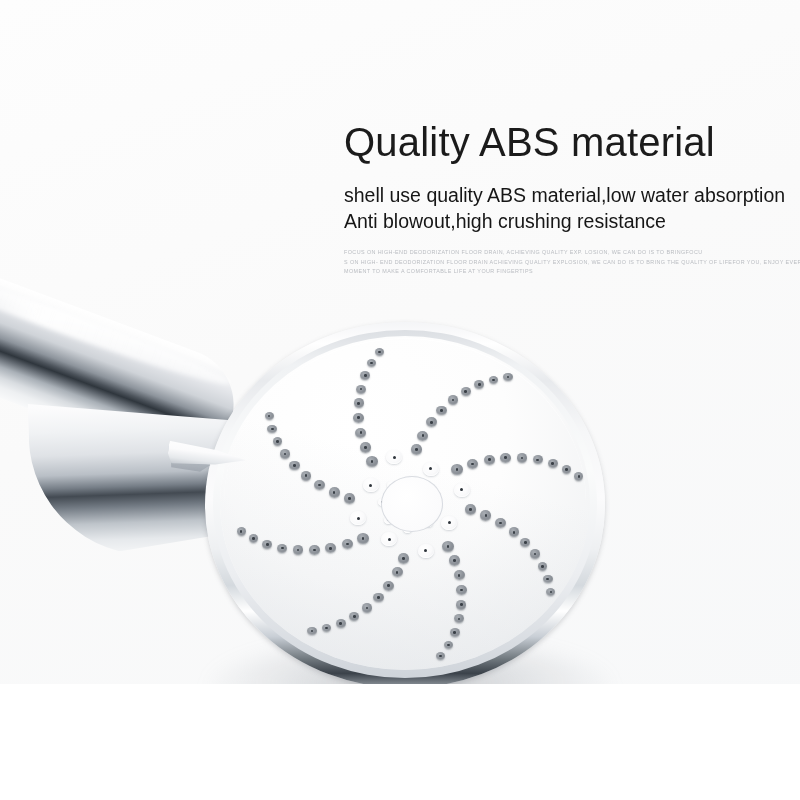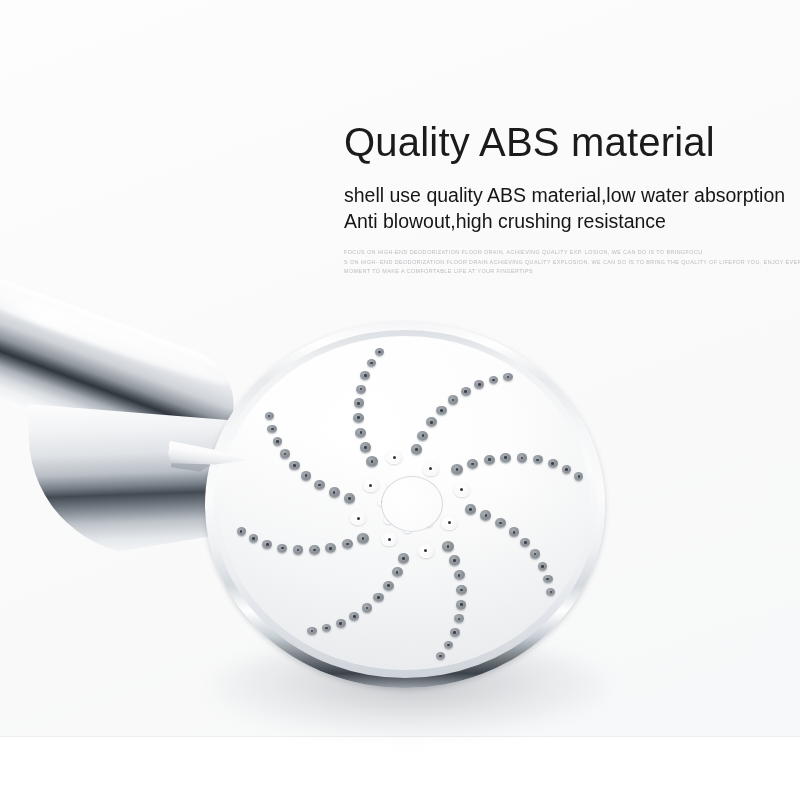--- a/index.html
+++ b/index.html
@@ -8,21 +8,21 @@
     padding: 0;
     background: #ffffff;
   }
   body {
     font-family: "Liberation Sans", sans-serif;
   }
 
   #stage {
     position: relative;
     width: 800px;
-    height: 800px;
+    height: 684px;
     overflow: hidden;
     background: #ffffff;
   }
 
   
   .bg-panel {
     position: absolute;
     left: 0;
     top: 0;
     width: 800px;

